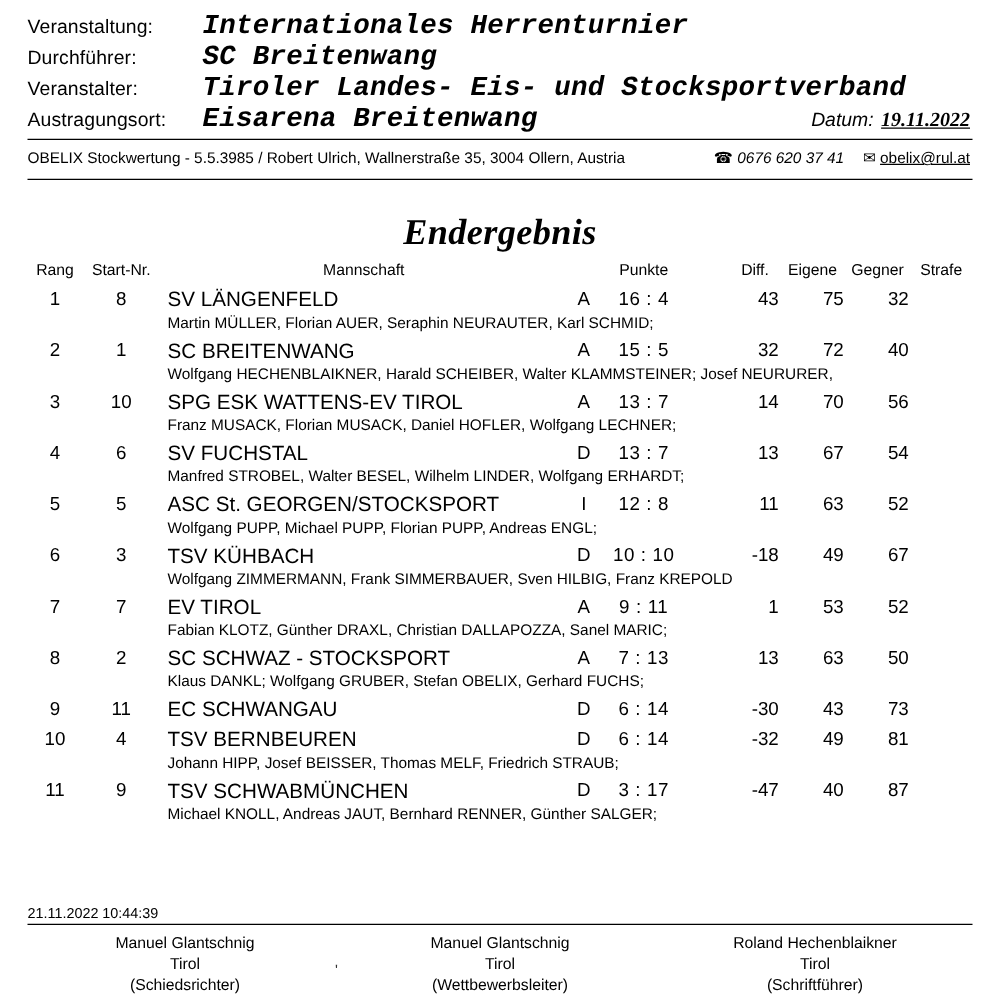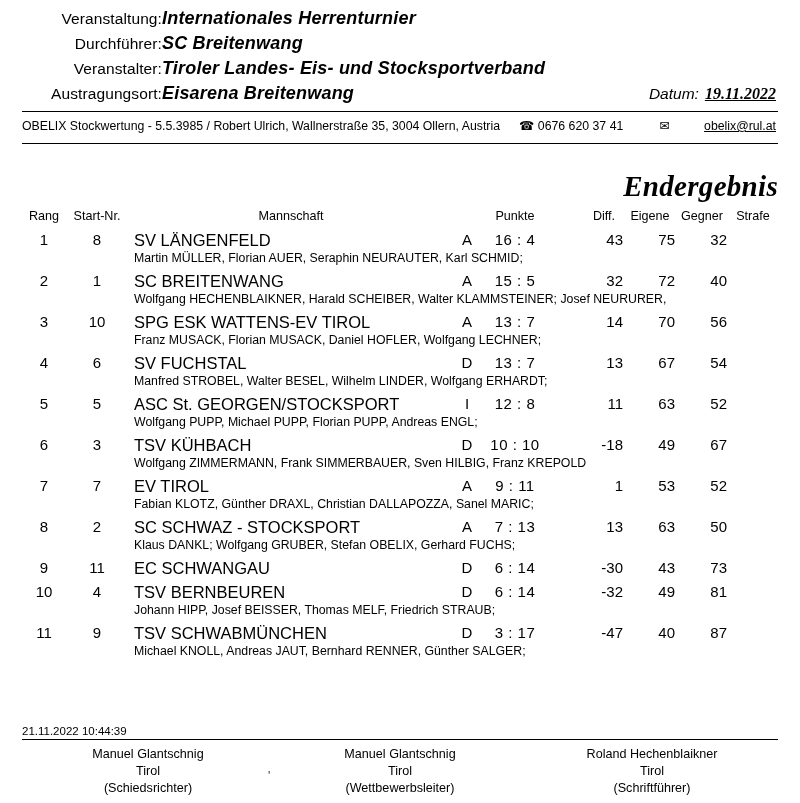--- a/index.html
+++ b/index.html
@@ -19,38 +19,37 @@
     width: 800px;
     height: 803px;
     box-sizing: border-box;
     padding: 4px 22px 0 22px;
     position: relative;
   }
 
   
   .header-rows {
     margin-top: 4px;
-    text-align: right;
   }
   .hrow {
     display: flex;
     align-items: baseline;
     height: 25px;
   }
   .hlabel {
     width: 140px;
     flex: 0 0 140px;
     font-size: 15.5px;
     letter-spacing: 0.1px;
   }
   .hvalue {
     font-style: italic;
     font-weight: bold;
-    font-size: 18px;
-    font-family: Liberation Sans, sans-serif;
+    font-size: 22px;
+    font-family: Liberation Mono, monospace;
     letter-spacing: 0.2px;
   }
   .hrow.lastrow {
     justify-content: flex-start;
   }
   .datum-wrap {
     margin-left: auto;
     display: flex;
     align-items: baseline;
     padding-right: 2px;
@@ -79,34 +78,34 @@
     display: flex;
     align-items: center;
     font-size: 12.3px;
     padding: 4px 2px 4px 0;
     height: 20px;
   }
   .vendor-text { white-space: nowrap; }
   .vendor-phone {
     margin-left: auto;
     white-space: nowrap;
-    padding-right: 36px;
+    padding-right: 15px;
+    font-style: italic;
   }
   .vendor-mail {
     white-space: nowrap;
   }
   .vendor-mail .mail-addr {
     text-decoration: underline;
-    margin-left: 31px;
   }
   .glyph { font-family: "DejaVu Sans", sans-serif; }
 
   
   .doc-title {
-    text-align: right;
+    text-align: center;
     font-family: "Liberation Serif", serif;
     font-style: italic;
     font-weight: bold;
     font-size: 29px;
     margin: 26px 0 6px 0;
     letter-spacing: 0.3px;
   }
 
   
   table.results {

